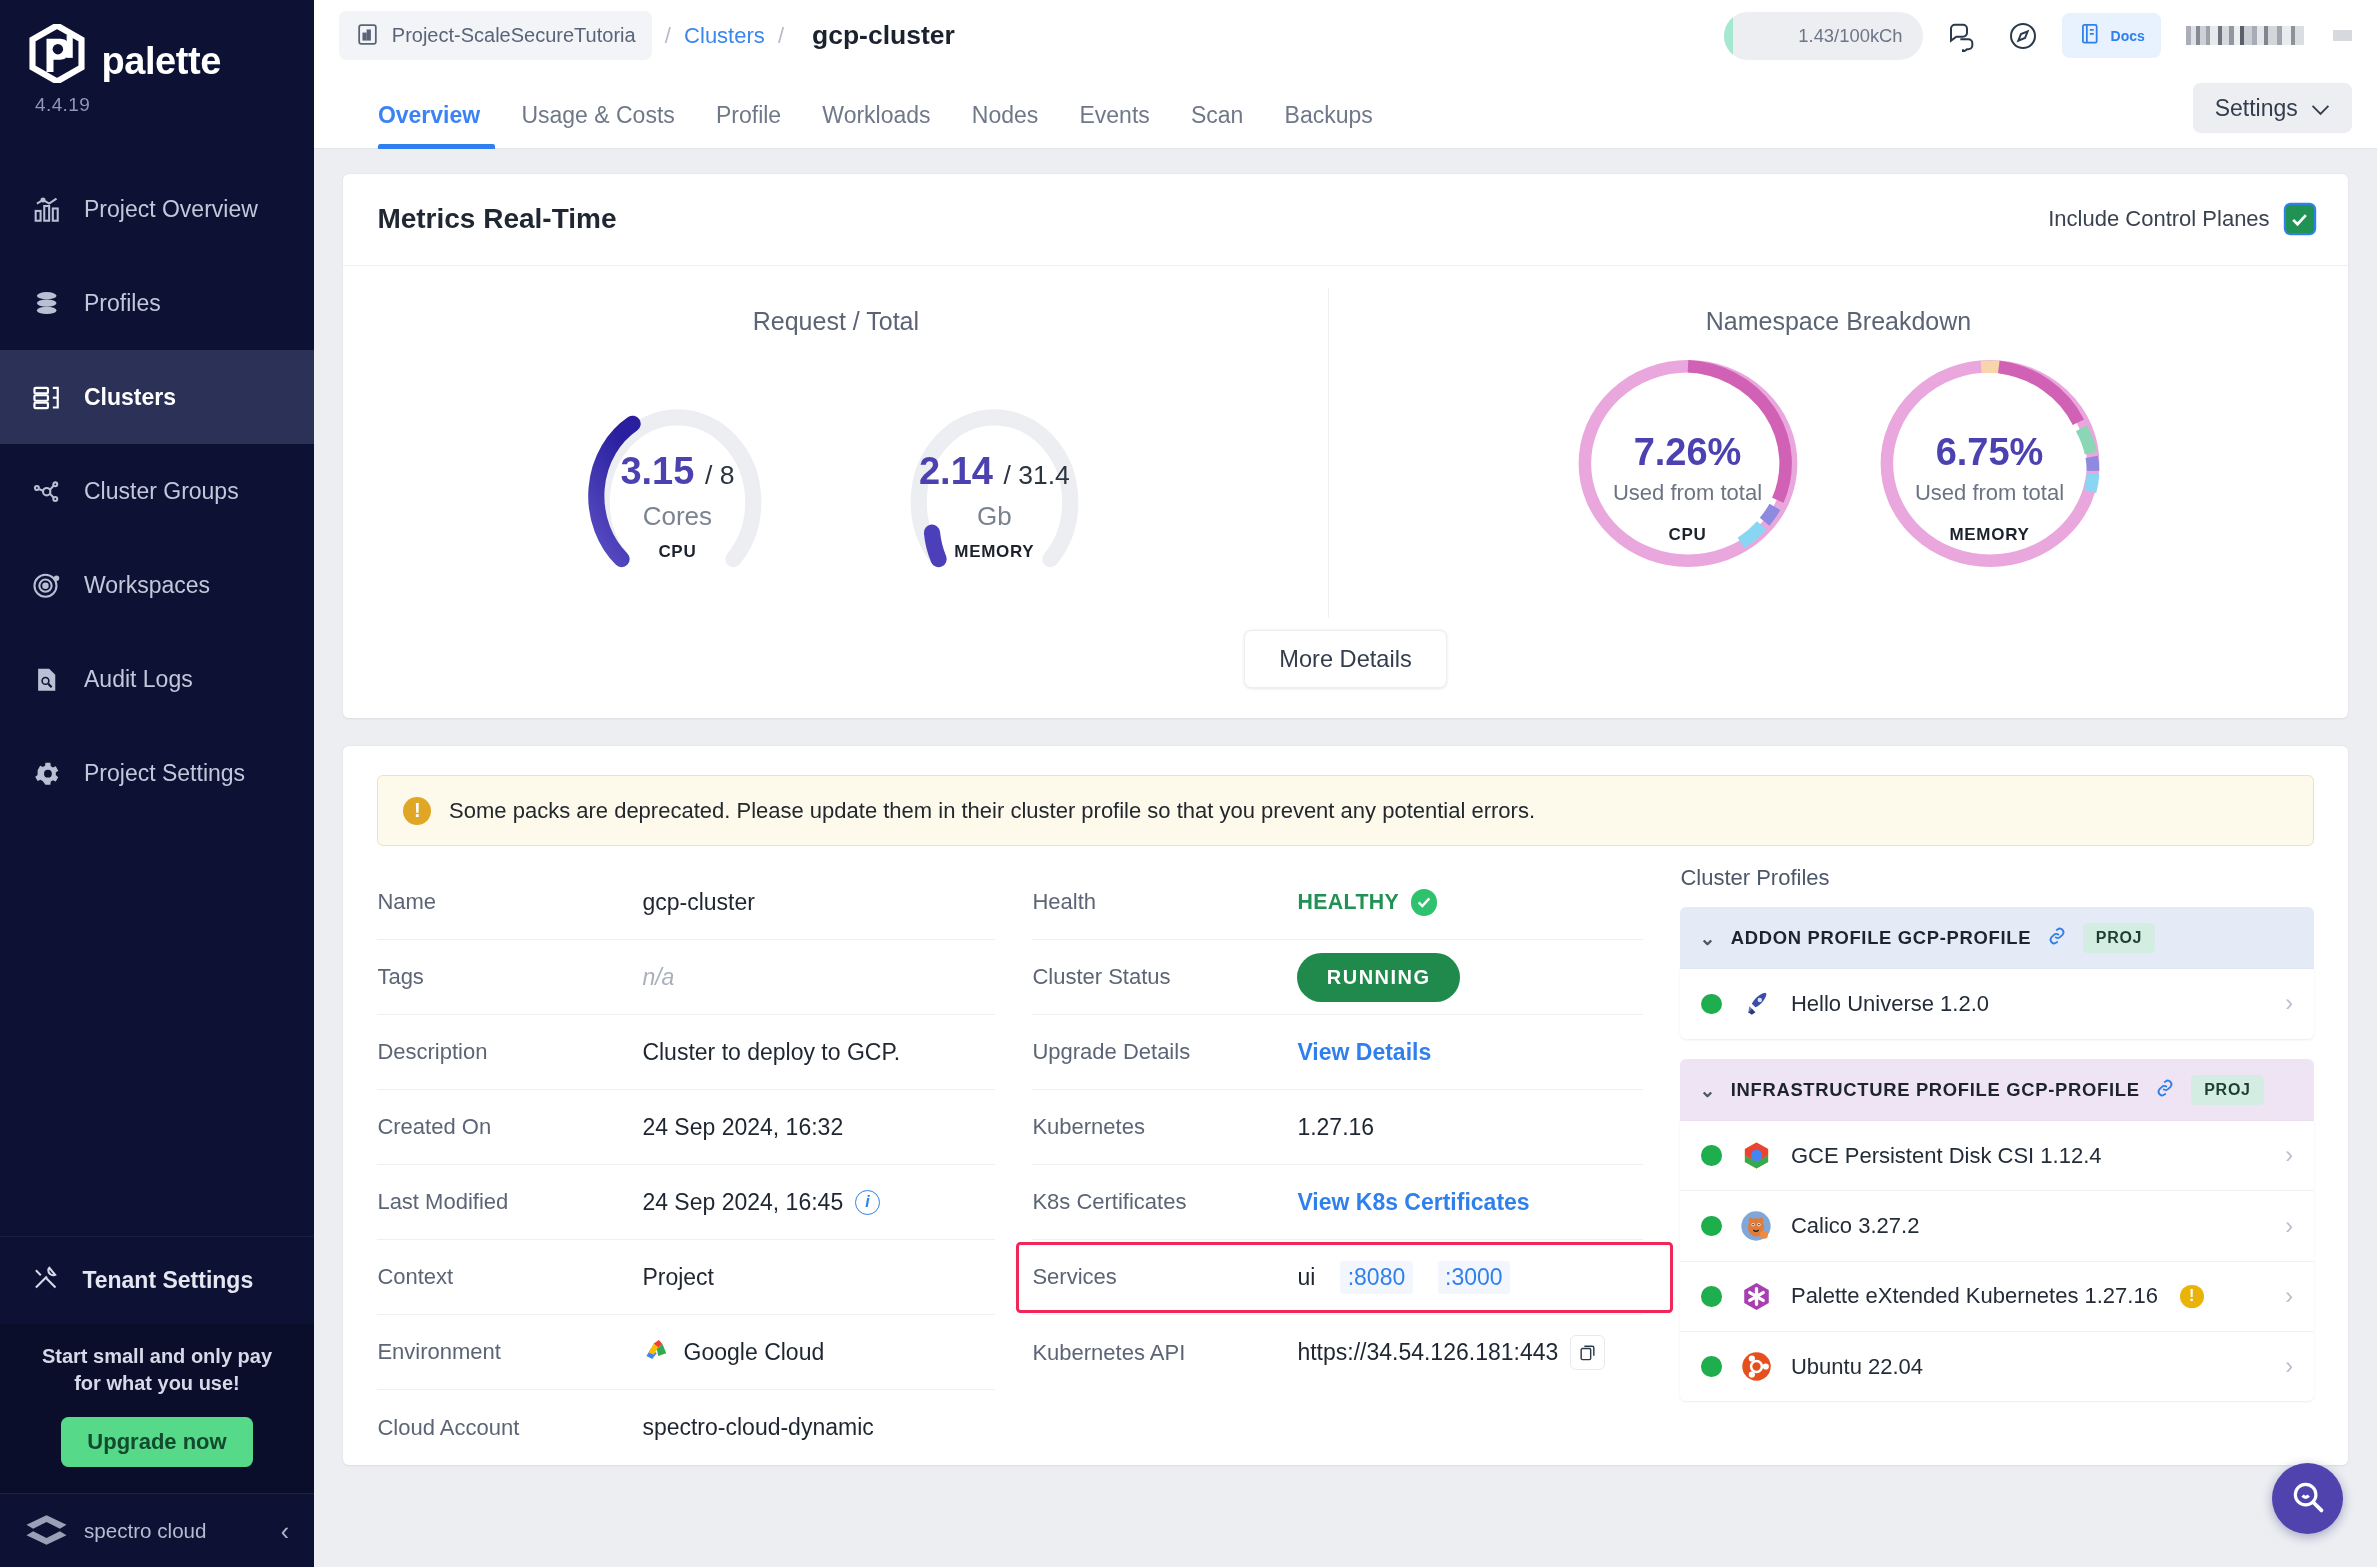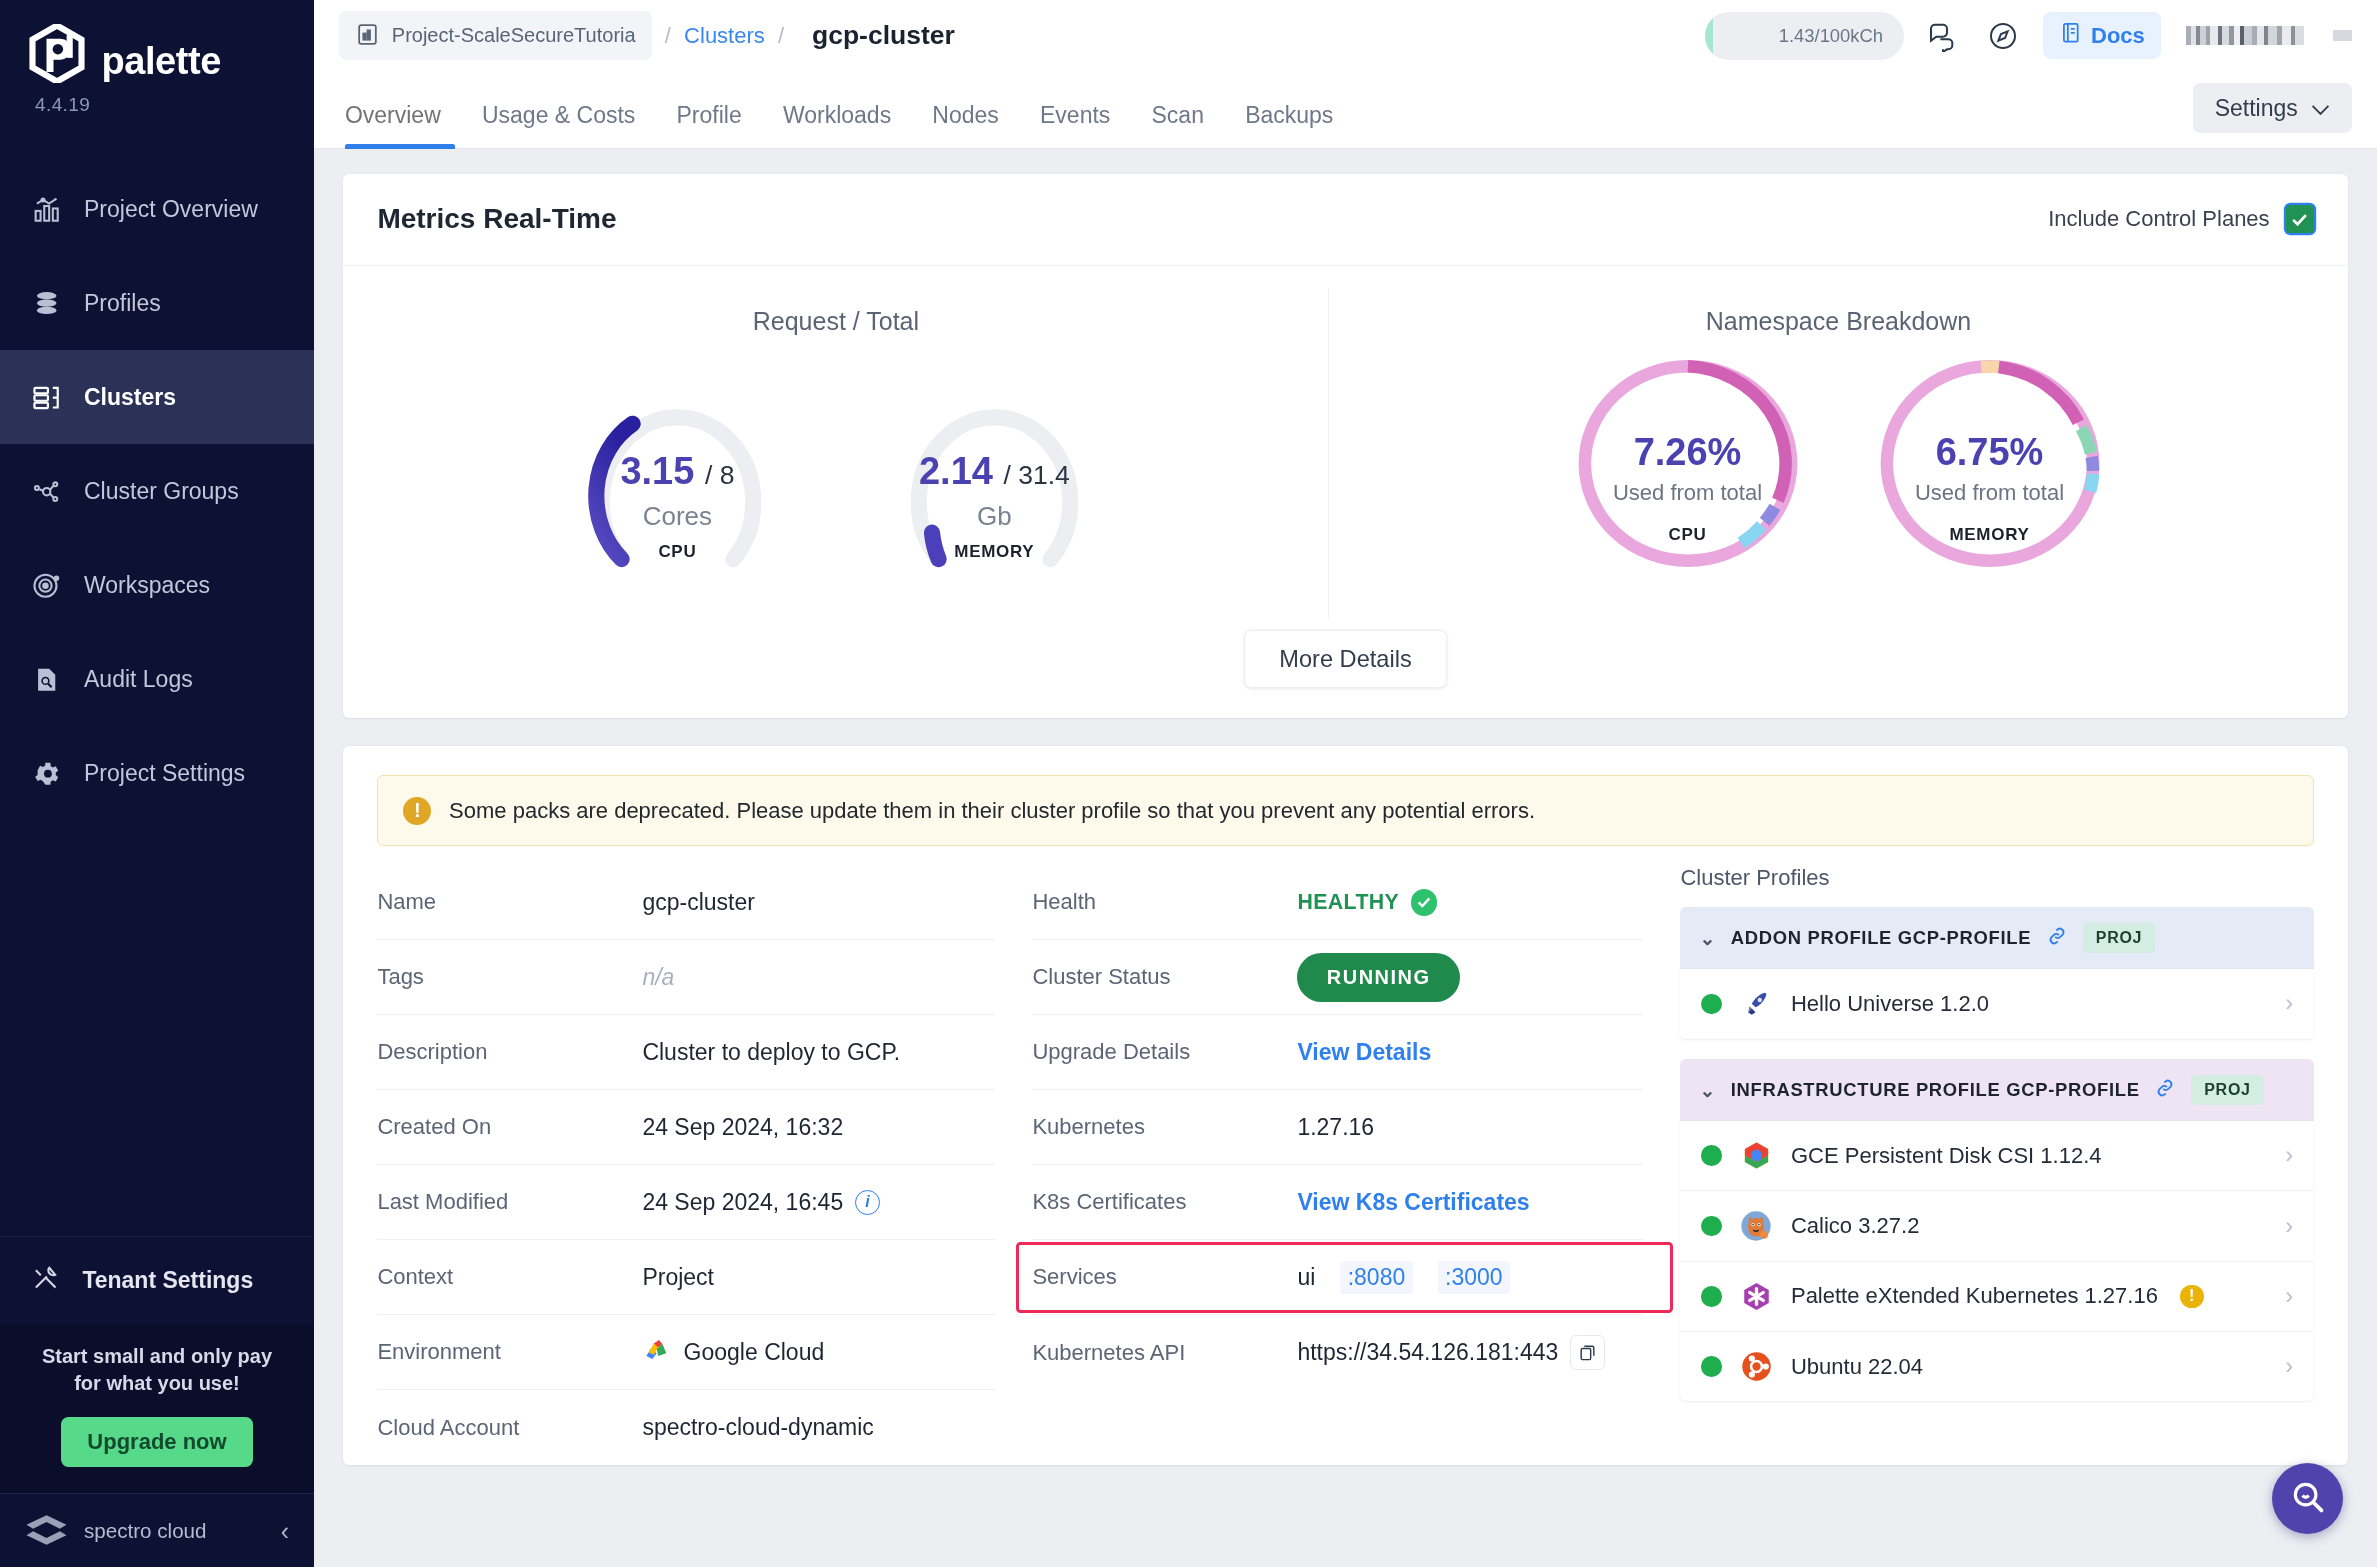--- a/index.html
+++ b/index.html
@@ -85,42 +85,42 @@
     background: #eceef2; border-radius: 735px; height: 48px;
     display: flex; align-items: center; padding: 0 20.6px 0 13.2px;
     min-width: 199px; justify-content: flex-end; position: relative; overflow: hidden;
   }
   .credits-pill::before { content:""; position:absolute; left:0; top:0; bottom:0; width:8.8px; background:#a6e8cf; }
   .credits-pill span { font-size: 18.4px; color: #6d7687; }
   .icon-btn { width: 41px; height: 41px; display:flex; align-items:center; justify-content:center; cursor:pointer; }
   .docs-btn {
     display: flex; align-items: center; gap: 8.8px;
     background: #e8f1fe; border-radius: 7.4px; padding: 8.8px 16px;
-    color: #2f80ed; font-size: 22px; font-weight: 600; cursor: pointer;
+    color: #2f80ed; font-size: 14px; font-weight: 600; cursor: pointer;
   }
   .redacted {
     width: 118px; height: 19px; margin-left: 5.9px;
     background:
       linear-gradient(90deg,#9aa0ab 0 5.2px,#d8dbe0 5.2px 9.6px,#6f7580 9.6px 14px,#c4c8cf 14px 20px,#8b919c 20px 24px,#e3e5e9 24px 32px,#555b66 32px 36px,#cfd3d9 36px 43px,#7e848f 43px 48px,#e9ebee 48px 54px,#3d434d 54px 58px,#c0c4cb 58px 66px,#979da8 66px 71px,#dfe2e6 71px 78px,#6a707b 78px 82px,#cbcfd5 82px 91px,#8e949f 91px 96px,#e6e8ec 96px 105px,#787e89 105px 109px,#d4d7dd 109px 118px);
     opacity: .85;
   }
   .redacted2 { width: 19px; height: 10.3px; background:#d6d9de; margin-left: 10.3px; }
 
   .tabsbar {
     background: #ffffff; height: 78px;
     display: flex; align-items: flex-end; padding: 0 25px;
     border-bottom: 0.7px solid #e3e6eb; position: relative;
   }
   .tabs { display: flex; align-items: flex-end; gap: 0; }
   .tab {
     font-size: 23px; color: #6f7889; padding: 0 20.6px 19px 20.6px;
     cursor: pointer; position: relative; white-space: nowrap;
   }
   .tab:first-child { padding-left: 5.9px; }
-  .tab.active { color: #737373; font-weight: 400; }
+  .tab.active { color: #3b82f6; font-weight: 700; margin-left: 33px; }
   .tab.active::after {
     content: ""; position: absolute; left: 5.9px; right: 5.9px; bottom: -0.7px;
     height: 5.2px; background: #2f80ed; border-radius: 2.2px 2.2px 0 0;
   }
   .settings-btn {
     position: absolute; right: 25px; bottom: 14.7px;
     background: #eceef2; border: none; font-family: inherit;
     font-size: 23px; color: #333d4d; padding: 11.8px 22px;
     border-radius: 7.4px; cursor: pointer; display: flex; align-items: center; gap: 13.2px;
   }

